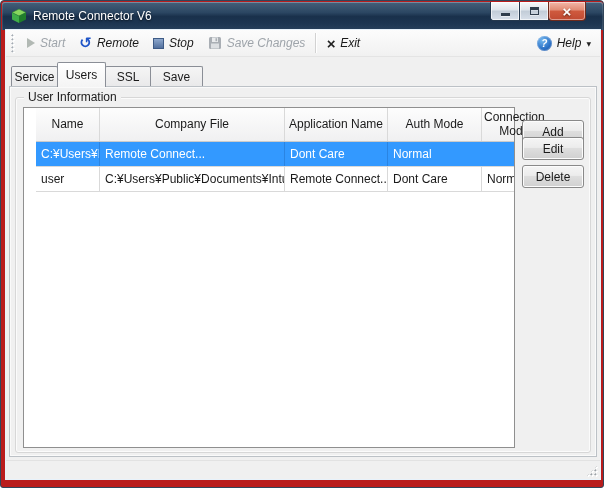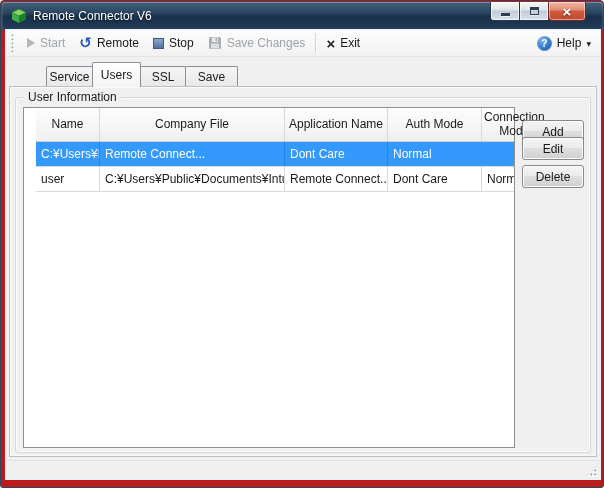--- a/index.html
+++ b/index.html
@@ -32,37 +32,37 @@
   .client{position:absolute;left:5px;top:29px;width:594px;height:449px;background:#f0f0f0;
           box-shadow:0 0 0 1px #e7f2fb;}
   
   .toolbar{position:absolute;left:5px;top:29px;width:594px;height:27px;box-sizing:border-box;
            background:linear-gradient(#fcfcfc,#f1f1f1);border-bottom:1px solid #e4e4e4;
            display:flex;align-items:center;padding-left:4px;z-index:3;}
   .tb-grip{width:4px;height:19px;margin:0 5px 0 1px;
            background-image:radial-gradient(circle at 2.6px 2.6px,#ffffff 1px,rgba(0,0,0,0) 1.3px),
                             radial-gradient(circle at 1.6px 1.6px,#a4abb3 1px,rgba(0,0,0,0) 1.3px);
            background-size:4px 4px;}
-  .tb-item{display:flex;align-items:center;gap:5px;padding:0 7px;height:23px;border-radius:2px;color:#1a1a1a;}
+  .tb-item{display:flex;align-items:center;gap:5px;padding:0 7px;height:23px;border-radius:2px;color:#1a1a1a;font-style:italic;}
   .tb-item.disabled{color:#9ea4aa;}
   .tb-sep{width:1px;height:20px;background:#d2d2d2;box-shadow:1px 0 0 #ffffff;margin:0 3px;}
   .tb-help{margin-left:auto;display:flex;align-items:center;gap:5px;padding-right:9px;}
   .icon-start{width:0;height:0;border-left:8px solid #b2b9b4;border-top:5px solid transparent;border-bottom:5px solid transparent;}
   .icon-restart{font-family:"DejaVu Sans",sans-serif;color:#1f55c8;font-weight:bold;font-size:15px;line-height:14px;}
   .icon-stop{width:11px;height:11px;box-sizing:border-box;border:1px solid #3e5b86;
              background:linear-gradient(#8ea8cd,#53709e);}
   .icon-exit{font-weight:bold;font-size:15px;line-height:13px;color:#222;}
   .icon-help{width:15px;height:15px;border-radius:50%;display:flex;align-items:center;justify-content:center;
              background:radial-gradient(circle at 35% 28%,#72b6ee,#2b70c5 60%,#1a4e9a);
              color:#fff;font-size:10px;font-weight:bold;box-shadow:inset 0 0 0 1px rgba(255,255,255,.25);}
   .icon-caret{font-family:"DejaVu Sans",sans-serif;font-size:6px;color:#222;}
   
   .tab{position:absolute;top:65px;height:20px;box-sizing:border-box;z-index:4;
        border:1px solid #8a8e96;border-bottom:none;border-radius:2px 2px 0 0;
-       background:linear-gradient(#f5f5f5,#e9e9ea);display:flex;align-items:center;justify-content:center;margin-left:35px;}
+       background:linear-gradient(#f5f5f5,#e9e9ea);display:flex;align-items:center;justify-content:center;}
   .tab.active{top:61px;height:25px;background:linear-gradient(#ffffff,#f4f4f4);z-index:6;}
   .tab-service{left:10px;width:47px;}
   .tab-users{left:56px;width:49px;}
   .tab-ssl{left:104px;width:46px;}
   .tab-other{left:149px;width:53px;}
   .tabpage{position:absolute;left:8px;top:85px;width:588px;height:371px;box-sizing:border-box;z-index:5;
            background:#f0f0f0;border:1px solid #bcc1c6;box-shadow:inset 0 0 0 1px #fafafa;}
   
   .groupbox{position:absolute;left:14px;top:96px;width:576px;height:356px;box-sizing:border-box;z-index:7;
             border:1px solid #d7d7d7;border-radius:3px;box-shadow:inset 0 0 0 1px #fbfbfb;}

